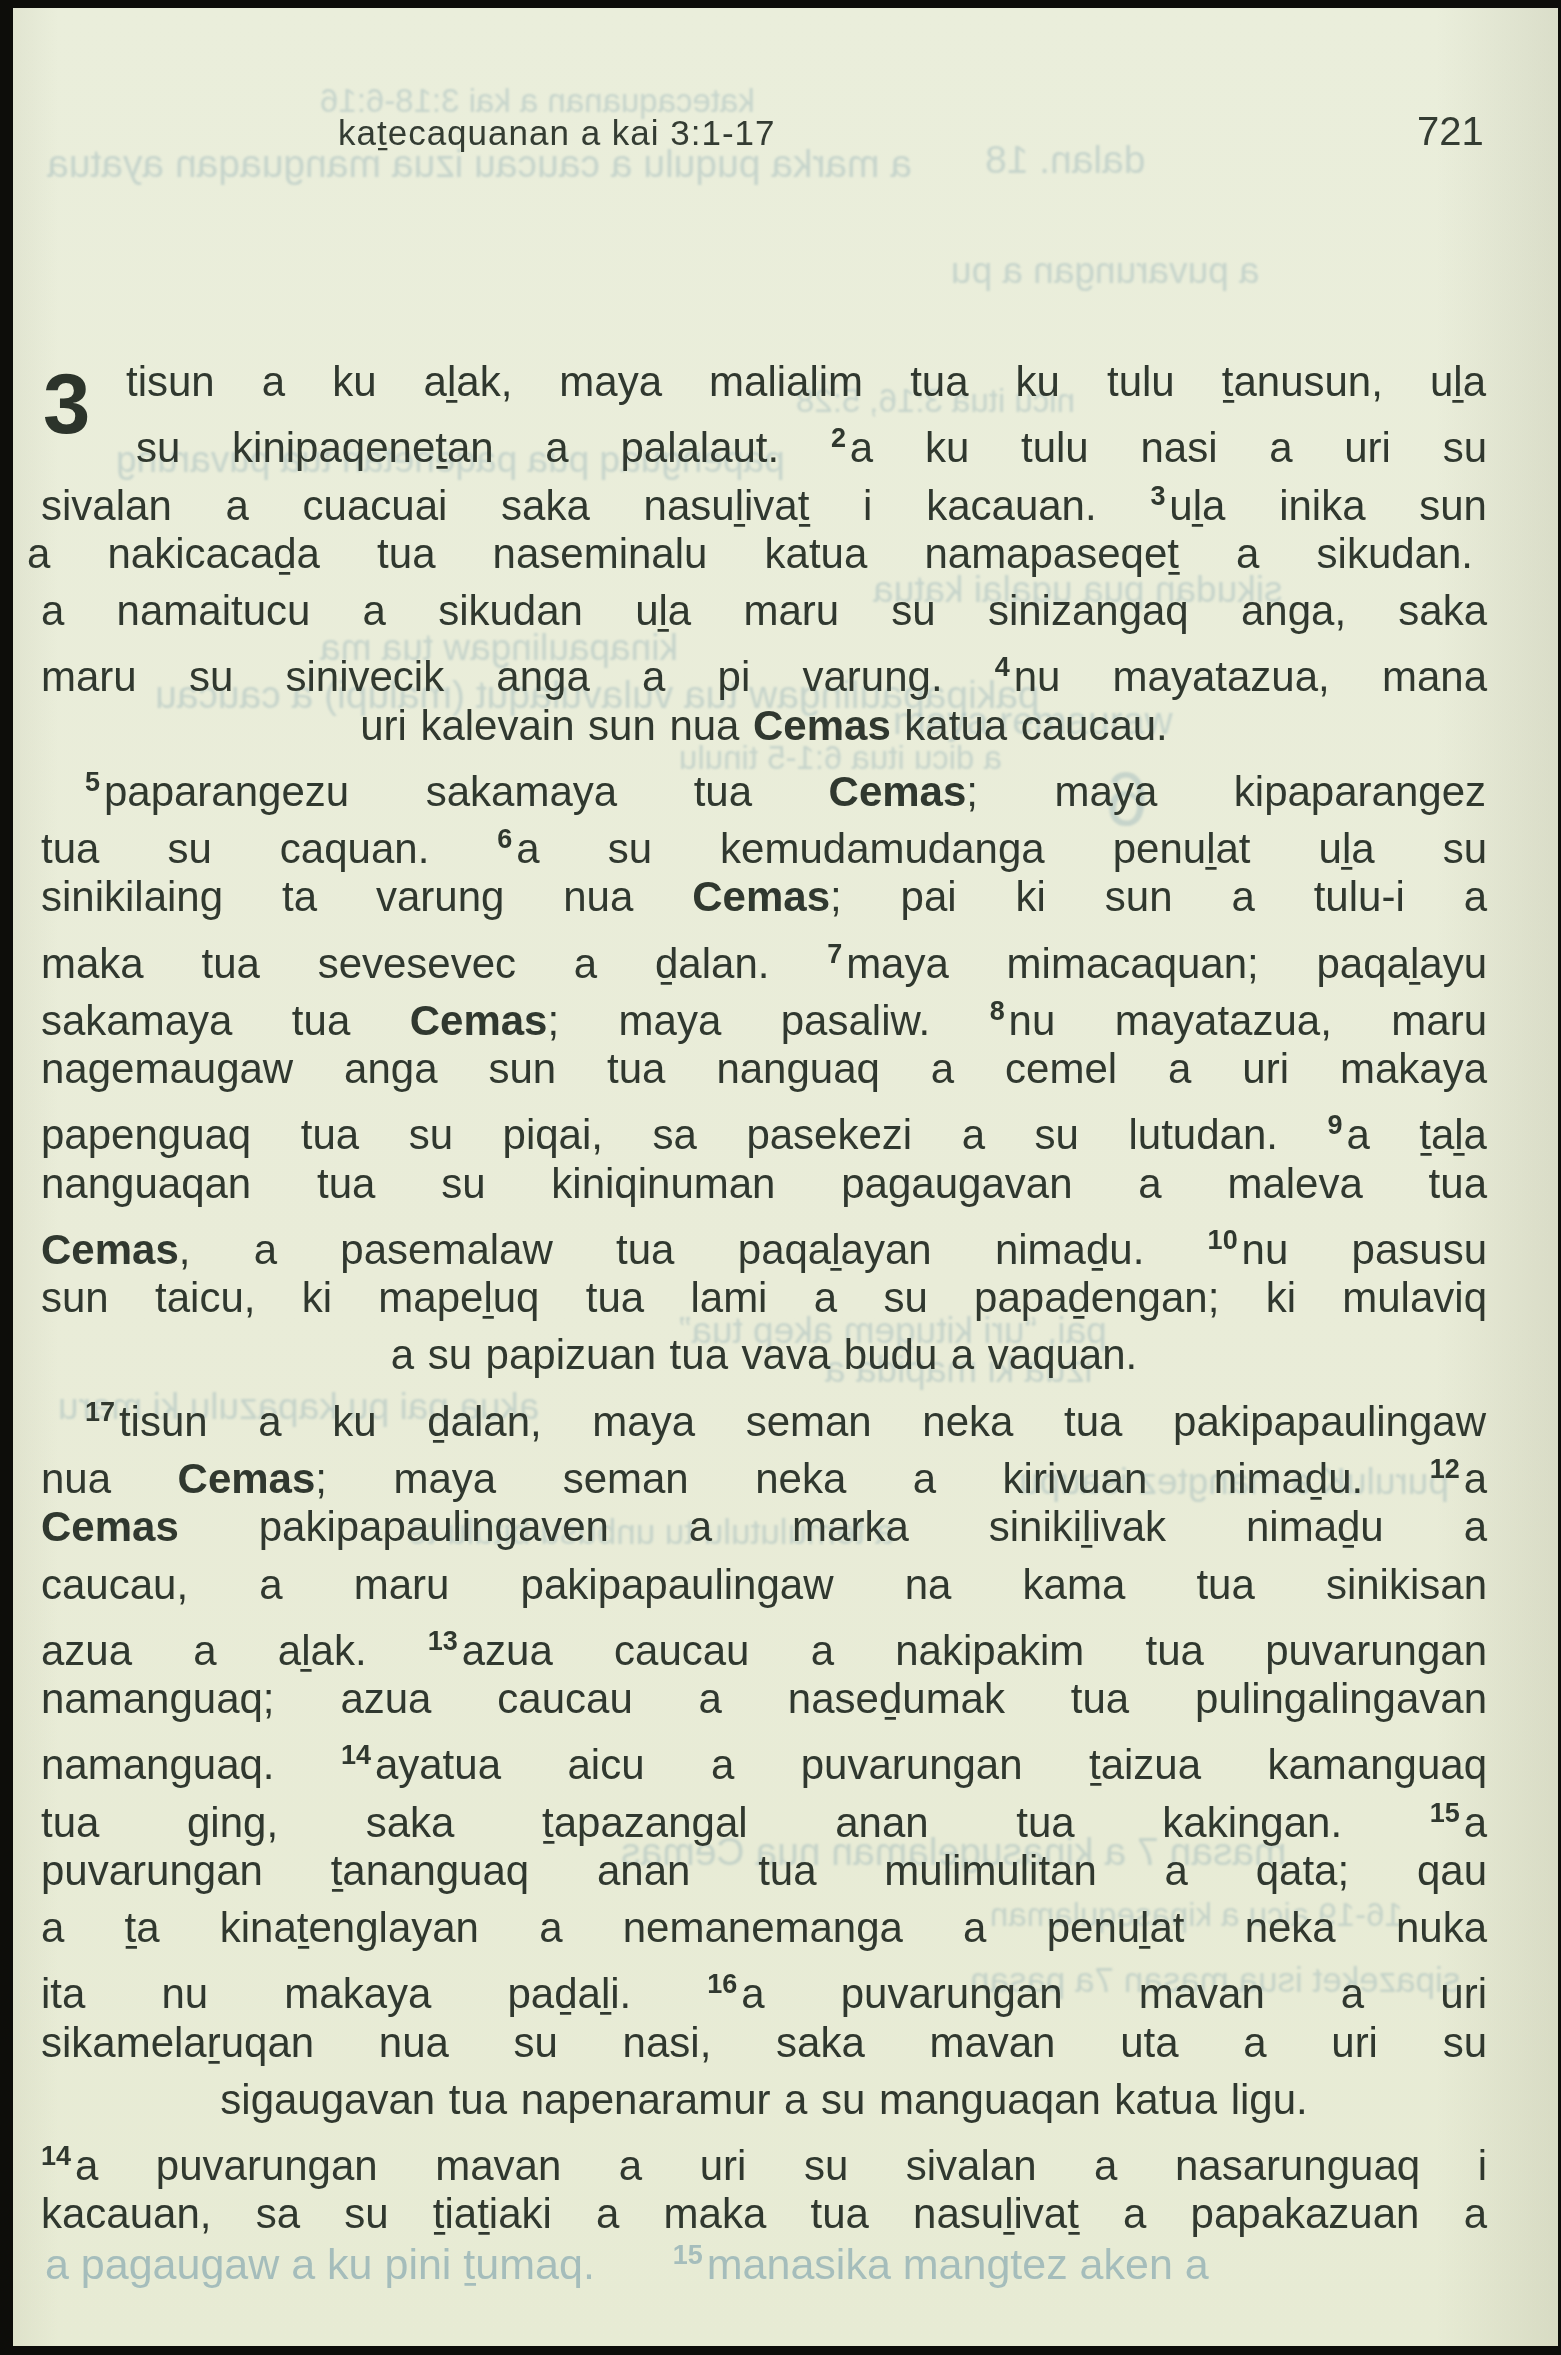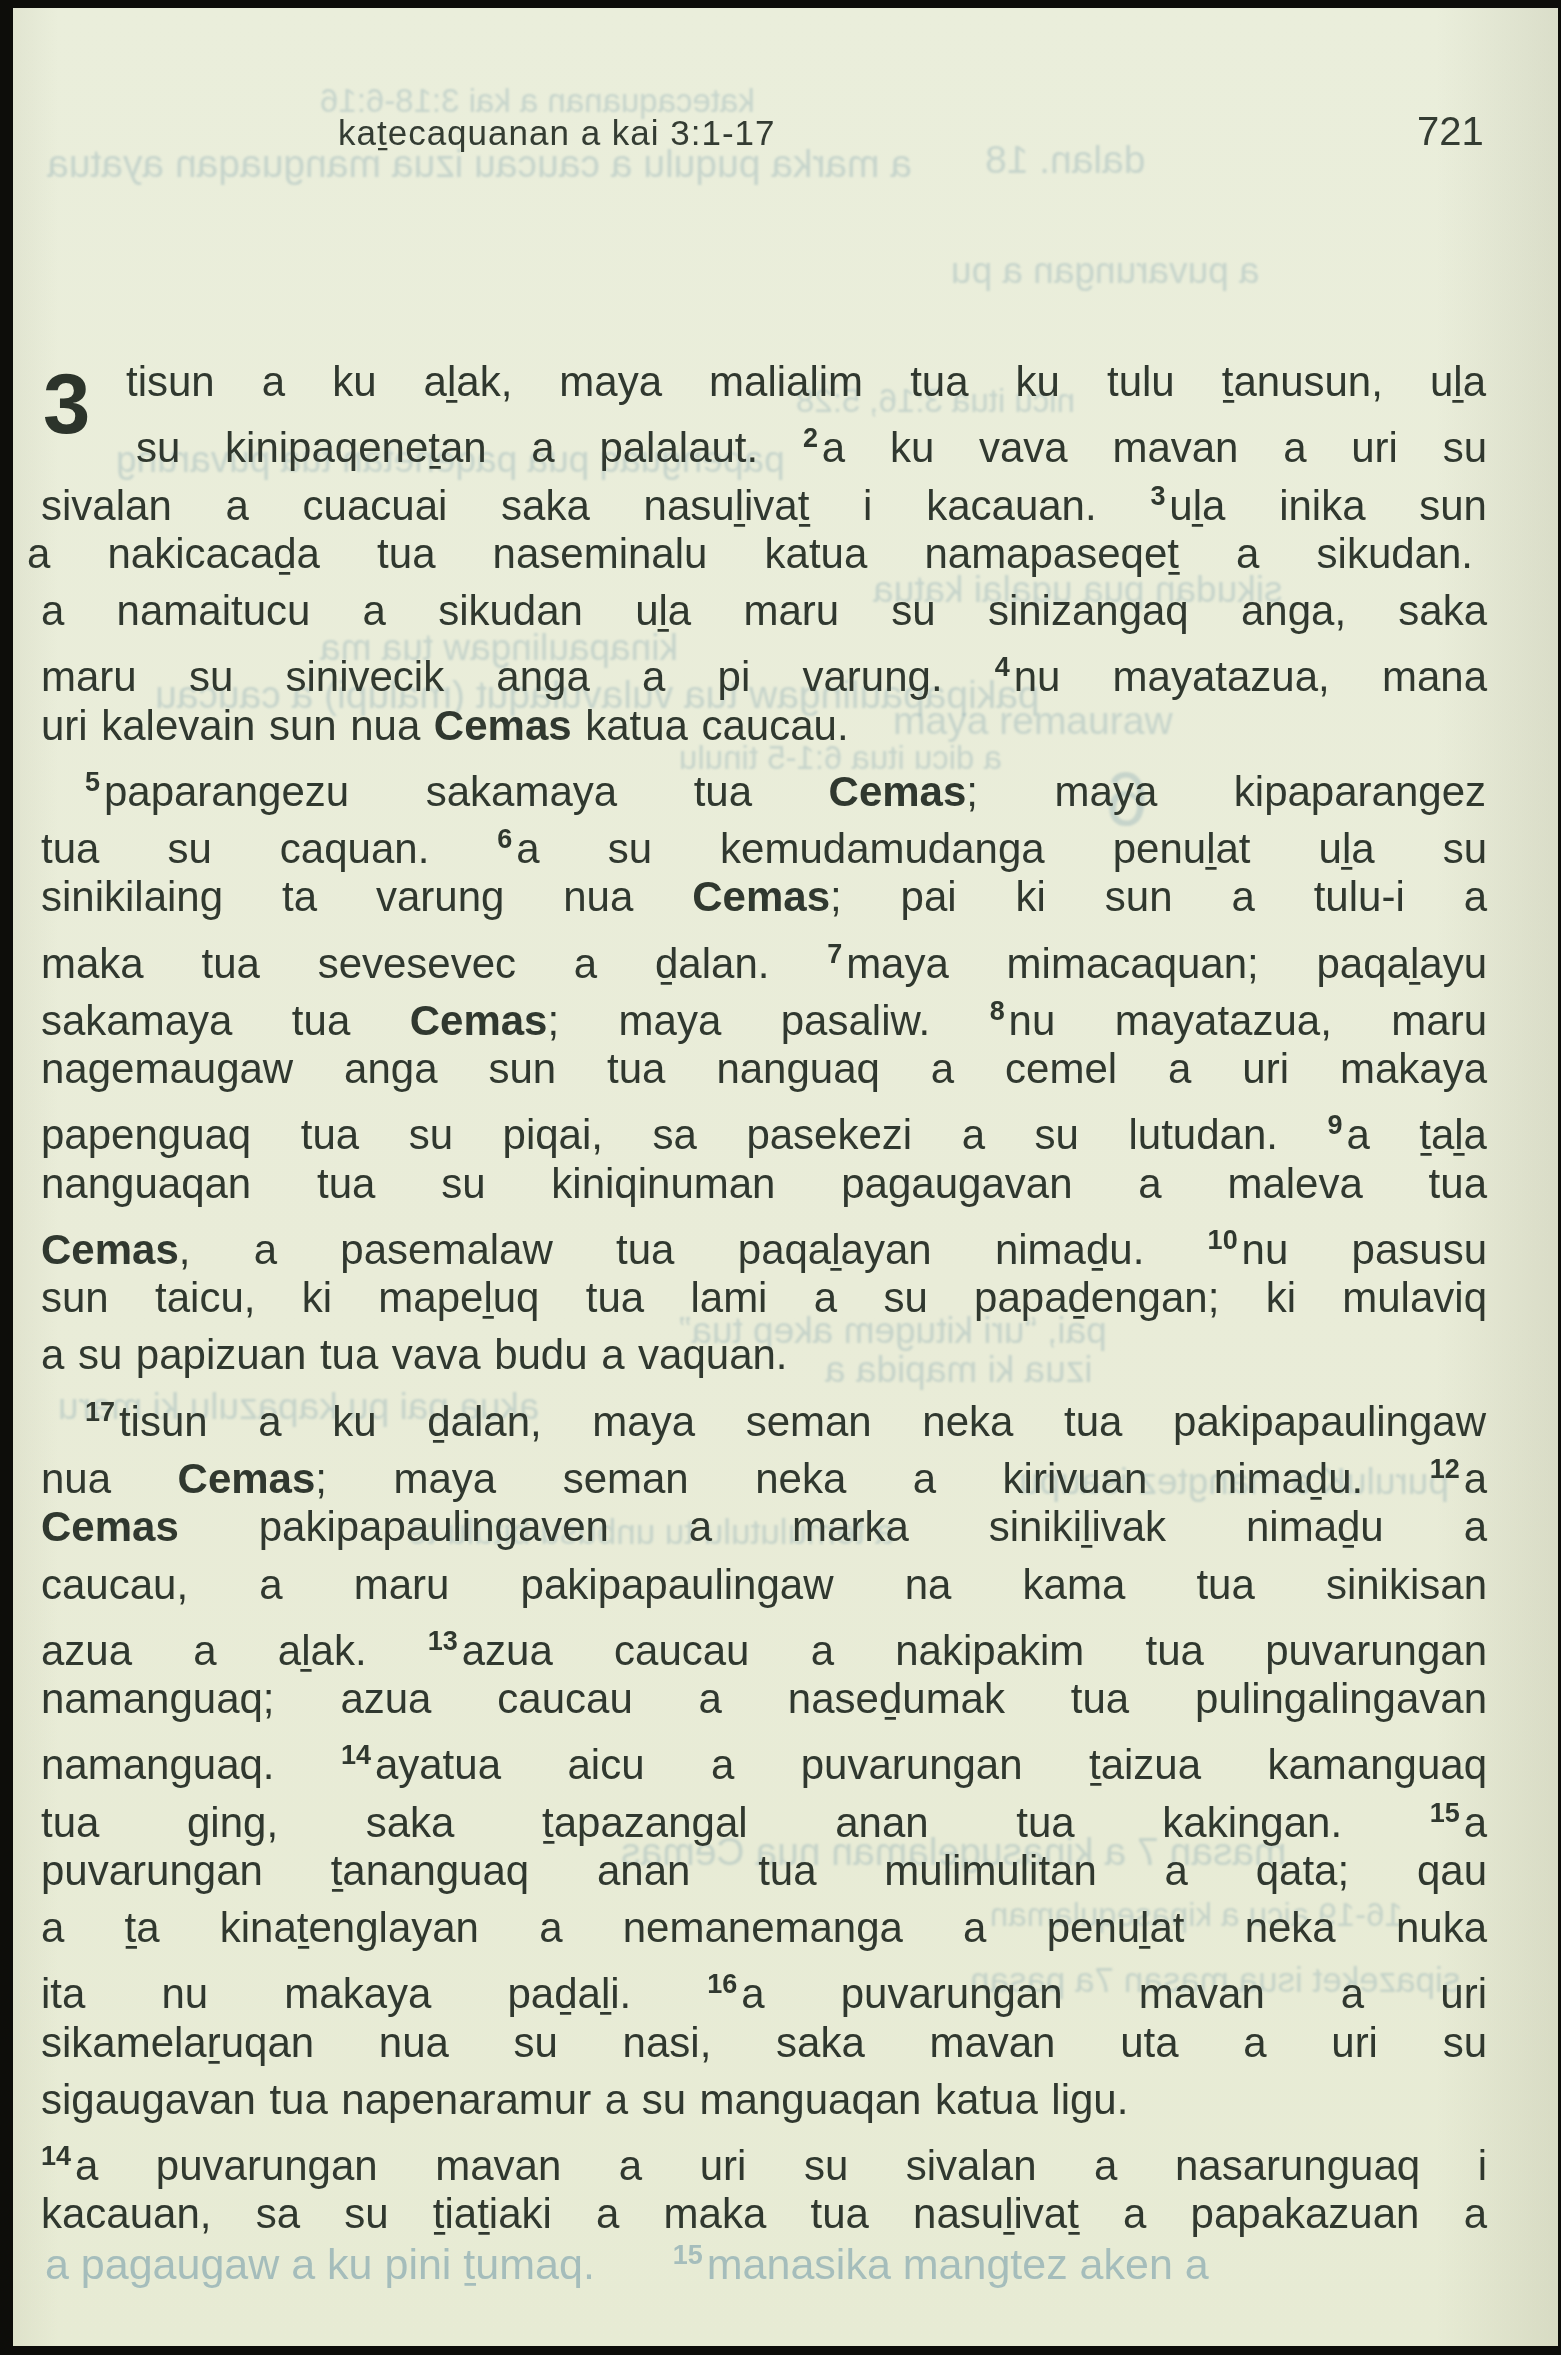--- a/index.html
+++ b/index.html
@@ -13,21 +13,21 @@
   .edge-left{left:0;top:0;width:12.6px;height:2355px;}
   .edge-top{left:0;top:0;width:1561px;height:7.8px;}
   .edge-bottom{left:0;top:2346px;width:1561px;height:8.7px;}
   .edge-right{left:1558px;top:0;width:2.9px;height:2355px;}
 
   .rh-title{position:absolute;left:338px;top:113px;font-size:35px;color:#343c33;letter-spacing:1px;}
   .rh-page{position:absolute;left:1417px;top:109px;font-size:40px;color:#343c33;}
   .heading{position:absolute;left:113px;top:264px;font-size:45px;font-weight:700;color:#2c342b;letter-spacing:0.5px;}
   .dropcap{position:absolute;left:43px;top:361px;font-size:85px;line-height:1;font-weight:700;color:#2c342b;}
 
-  .bline{position:absolute;font-size:42px;line-height:57px;color:#30382f;word-spacing:1.9px;}
+  .bline{position:absolute;font-size:42px;line-height:57px;color:#30382f;word-spacing:1.9px;text-align:center;}
   .bline.just{text-align:justify;text-align-last:justify;}
   .vnum{font-weight:700;font-size:27px;vertical-align:14.6px;padding-right:3.9px;}
   .bname{font-weight:700;}
 
   .bfrag{position:absolute;color:#7fa2ae;opacity:0.33;filter:blur(1.2px);
          font-size:37px;white-space:nowrap;}
   .bfrag.mir{transform:scaleX(-1);transform-origin:center;}
   .offset{position:absolute;left:45px;top:2240px;font-size:43px;color:#7da2ad;opacity:0.62;
           filter:blur(0.7px);white-space:nowrap;}
   .gapseg{display:inline-block;}
@@ -62,21 +62,21 @@
     </div>
 
   <div class="rh-title">kaṯecaquanan a kai  3:1-17</div>
   <div class="rh-page">721</div>
 
 
   <div class="dropcap">3</div>
 
   <div id="body-lines">
       <div class="bline just" style="top: 353px; left: 126px; width: 1360px;"><span>tisun a ku aḻak, maya malialim tua ku tulu ṯanusun, uḻa</span></div>
-      <div class="bline just" style="top: 410px; left: 136px; width: 1351px;"><span>su kinipaqeneṯan a palalaut. </span><span class="vnum">2</span><span>a ku vava mavan a uri su</span></div>
+      <div class="bline just" style="top: 410px; left: 136px; width: 1351px;"><span>su kinipaqeneṯan a palalaut. </span><span class="vnum">2</span><span>a ku tulu nasi a uri su</span></div>
       <div class="bline just" style="top: 468px; left: 41px; width: 1446px;"><span>sivalan a cuacuai saka nasuḻivaṯ i kacauan. </span><span class="vnum">3</span><span>uḻa inika sun</span></div>
       <div class="bline just" style="top: 525px; left: 27px; width: 1446px;"><span>a nakicacaḏa tua naseminalu katua namapaseqeṯ a sikudan.</span></div>
       <div class="bline just" style="top: 582px; left: 41px; width: 1446px;"><span>a namaitucu a sikudan uḻa maru su sinizangaq anga, saka</span></div>
       <div class="bline just" style="top: 639px; left: 41px; width: 1446px;"><span>maru su sinivecik anga a pi varung. </span><span class="vnum">4</span><span>nu mayatazua, mana</span></div>
       <div class="bline" style="top: 697px; left: 41px; width: 1446px;"><span>uri kalevain sun nua </span><span class="bname">Cemas</span><span> katua caucau.</span></div>
       <div class="bline just" style="top: 754px; left: 85px; width: 1401px;"><span class="vnum">5</span><span>paparangezu sakamaya tua </span><span class="bname">Cemas</span><span>; maya kipaparangez</span></div>
       <div class="bline just" style="top: 811px; left: 41px; width: 1446px;"><span>tua su caquan. </span><span class="vnum">6</span><span>a su kemudamudanga penuḻat uḻa su</span></div>
       <div class="bline just" style="top: 868px; left: 41px; width: 1446px;"><span>sinikilaing ta varung nua </span><span class="bname">Cemas</span><span>; pai ki sun a tulu-i a</span></div>
       <div class="bline just" style="top: 926px; left: 41px; width: 1446px;"><span>maka tua sevesevec a ḏalan. </span><span class="vnum">7</span><span>maya mimacaquan; paqaḻayu</span></div>
       <div class="bline just" style="top: 983px; left: 41px; width: 1446px;"><span>sakamaya tua </span><span class="bname">Cemas</span><span>; maya pasaliw. </span><span class="vnum">8</span><span>nu mayatazua, maru</span></div>

